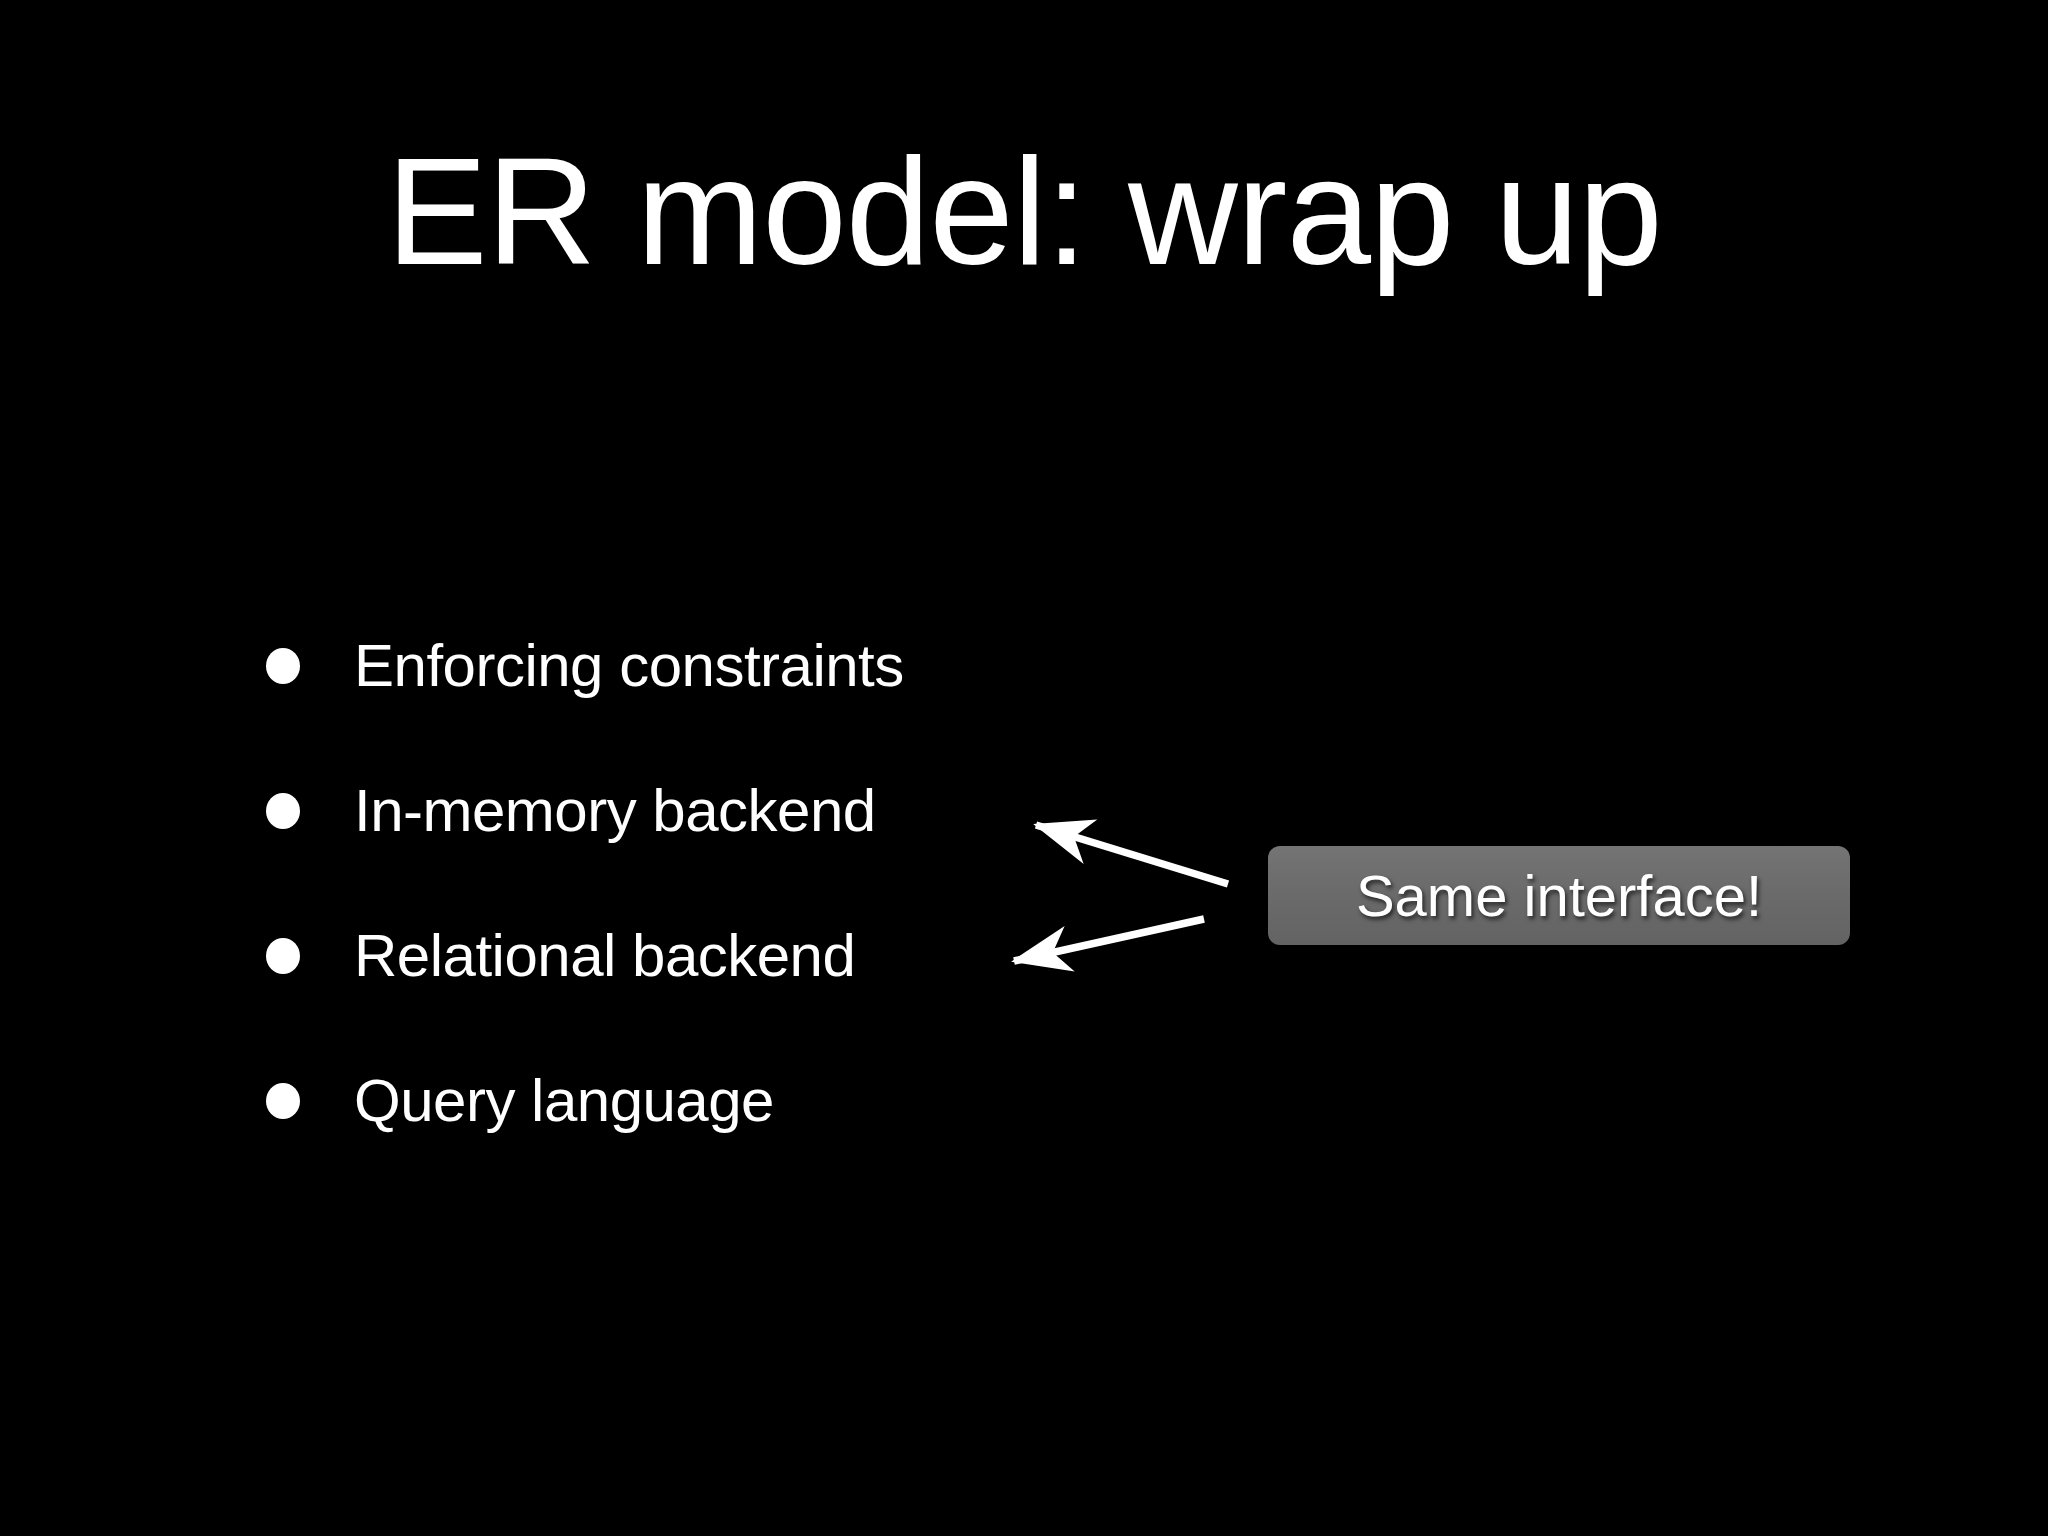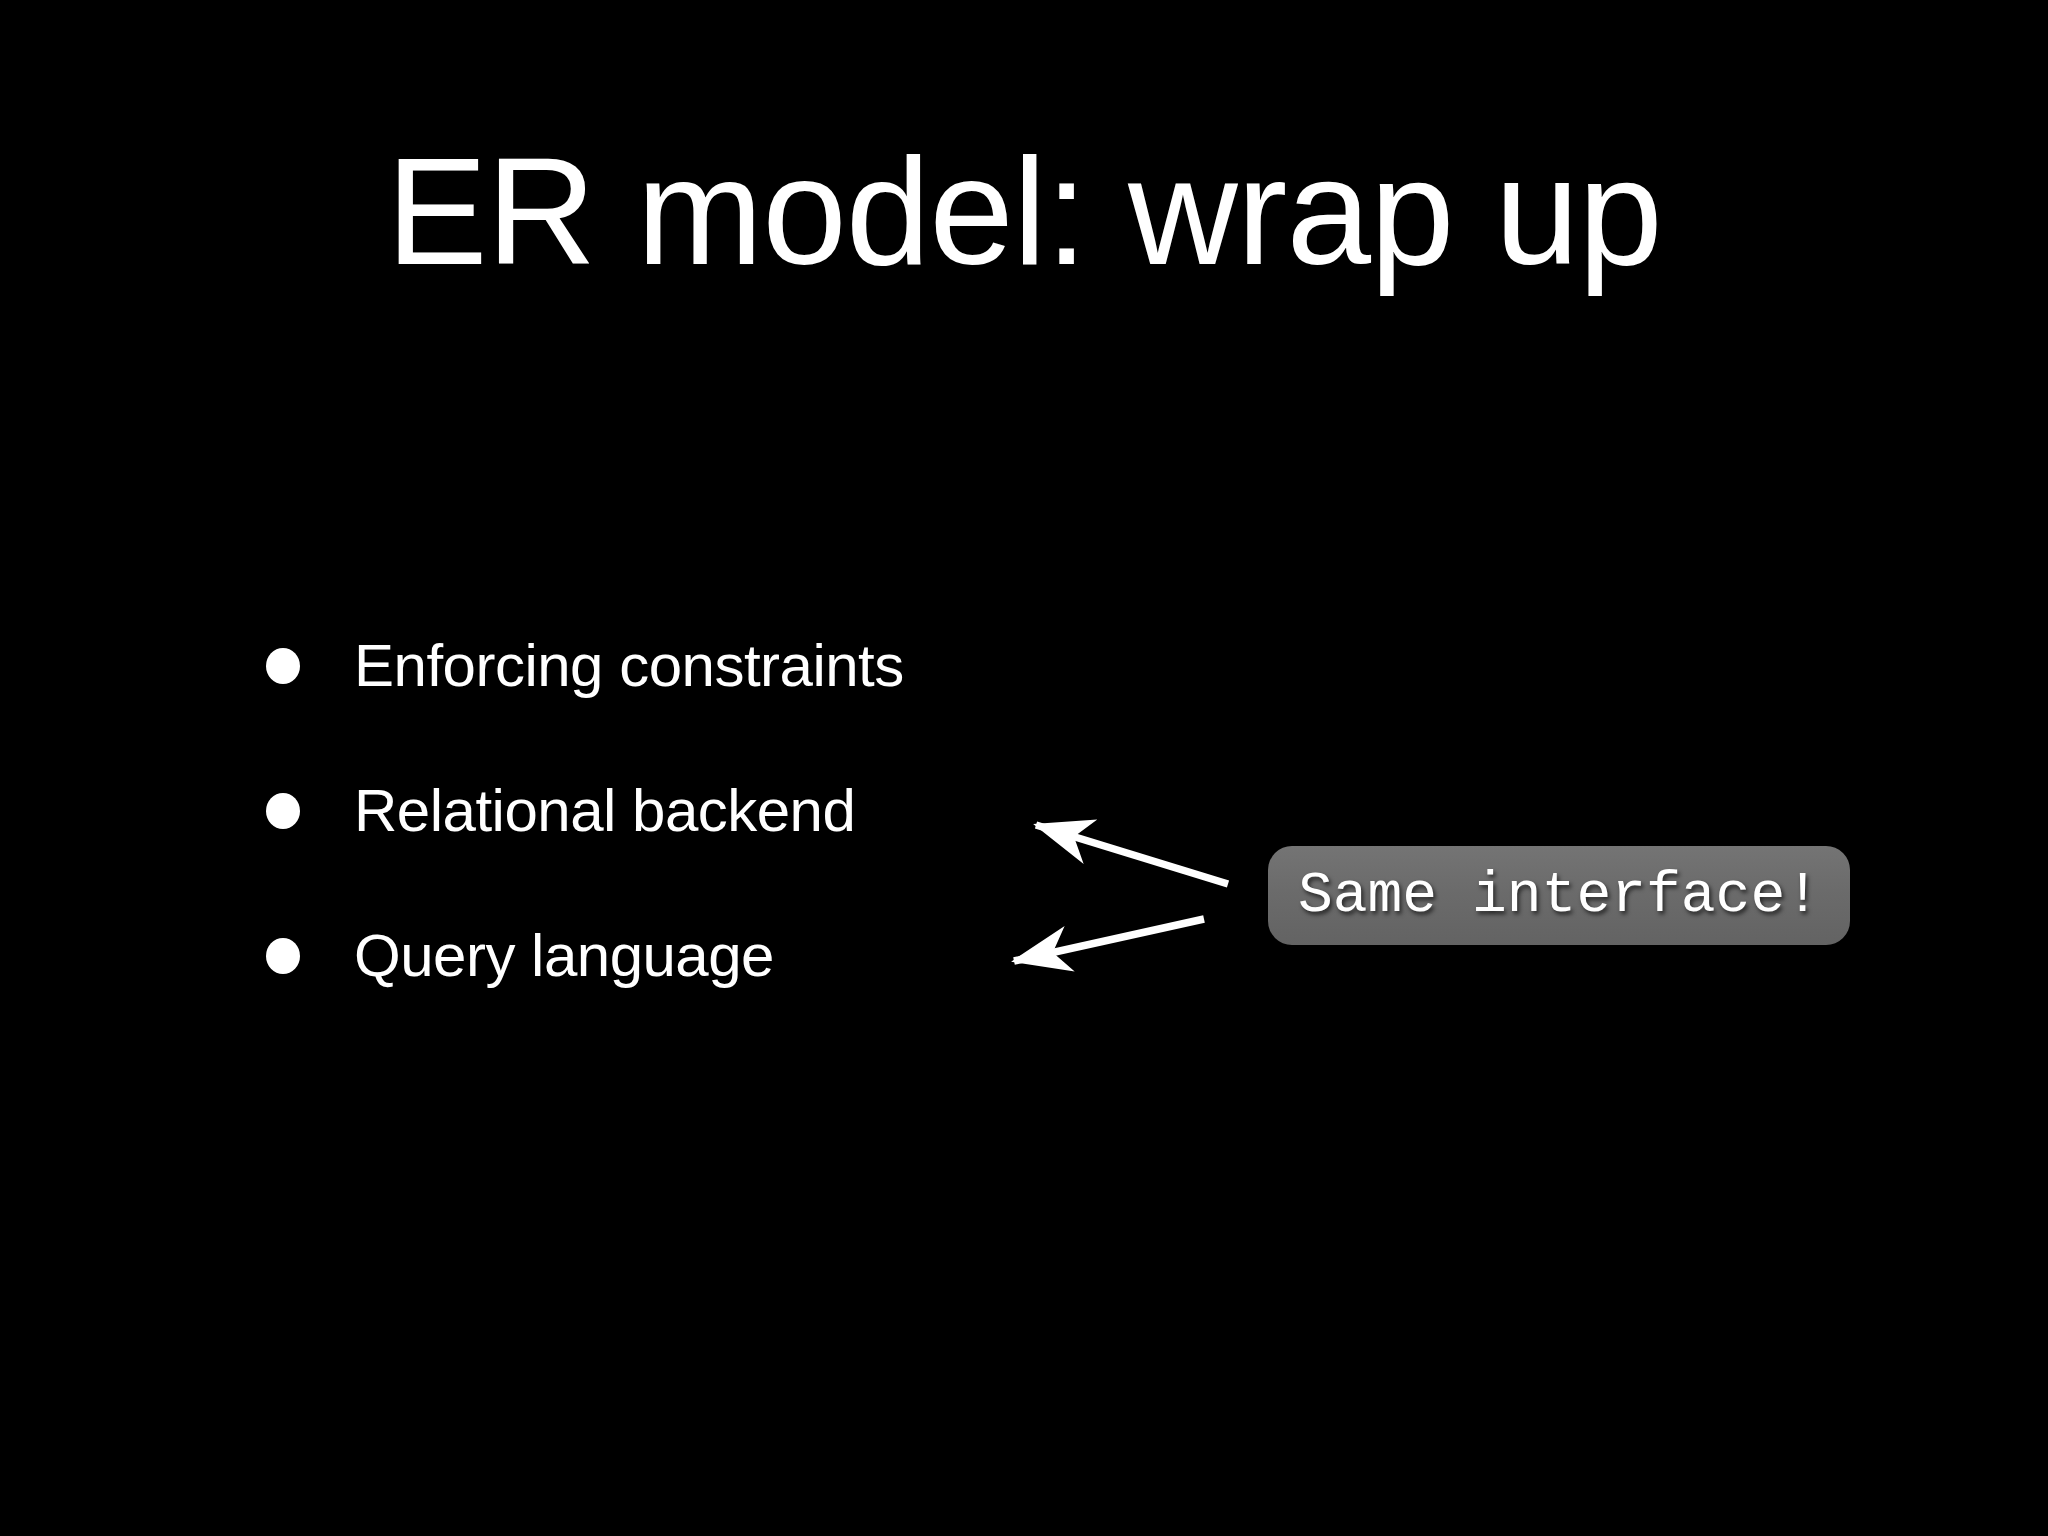--- a/index.html
+++ b/index.html
@@ -64,27 +64,26 @@
     white-space: nowrap;
   }
 
   
   #callout-box {
     position: absolute;
     left: 1268px;
     top: 846px;
     width: 582px;
     height: 99px;
-    border-radius: 24px;
+    border-radius: 12px;
     background: linear-gradient(to bottom, #747474 0%, #6b6b6b 45%, #636363 100%);
     box-shadow: 0 3px 7px rgba(0,0,0,0.55);
     display: flex;
     align-items: center;
     justify-content: center;
-    font-family: Liberation Mono, monospace;
   }
   #callout-label {
     color: #ffffff;
     font-size: 58px;
     font-weight: 400;
     letter-spacing: 0px;
     line-height: 1;
     white-space: nowrap;
     text-shadow: 2px 3px 4px rgba(0,0,0,0.65);
   }
@@ -106,20 +105,24 @@
 
   <div id="slide-title">ER model: wrap up</div>
 
   <div id="bullet-list">
 
     <div class="bullet-row">
       <span class="bullet-dot"></span>
       <span class="bullet-text">Enforcing constraints</span>
     </div>
 
+    <div class="bullet-row">
+      <span class="bullet-dot"></span>
+      <span class="bullet-text">In-memory backend</span>
+    </div>
 
     <div class="bullet-row">
       <span class="bullet-dot"></span>
       <span class="bullet-text">Relational backend</span>
     </div>
 
     <div class="bullet-row">
       <span class="bullet-dot"></span>
       <span class="bullet-text">Query language</span>
     </div>

